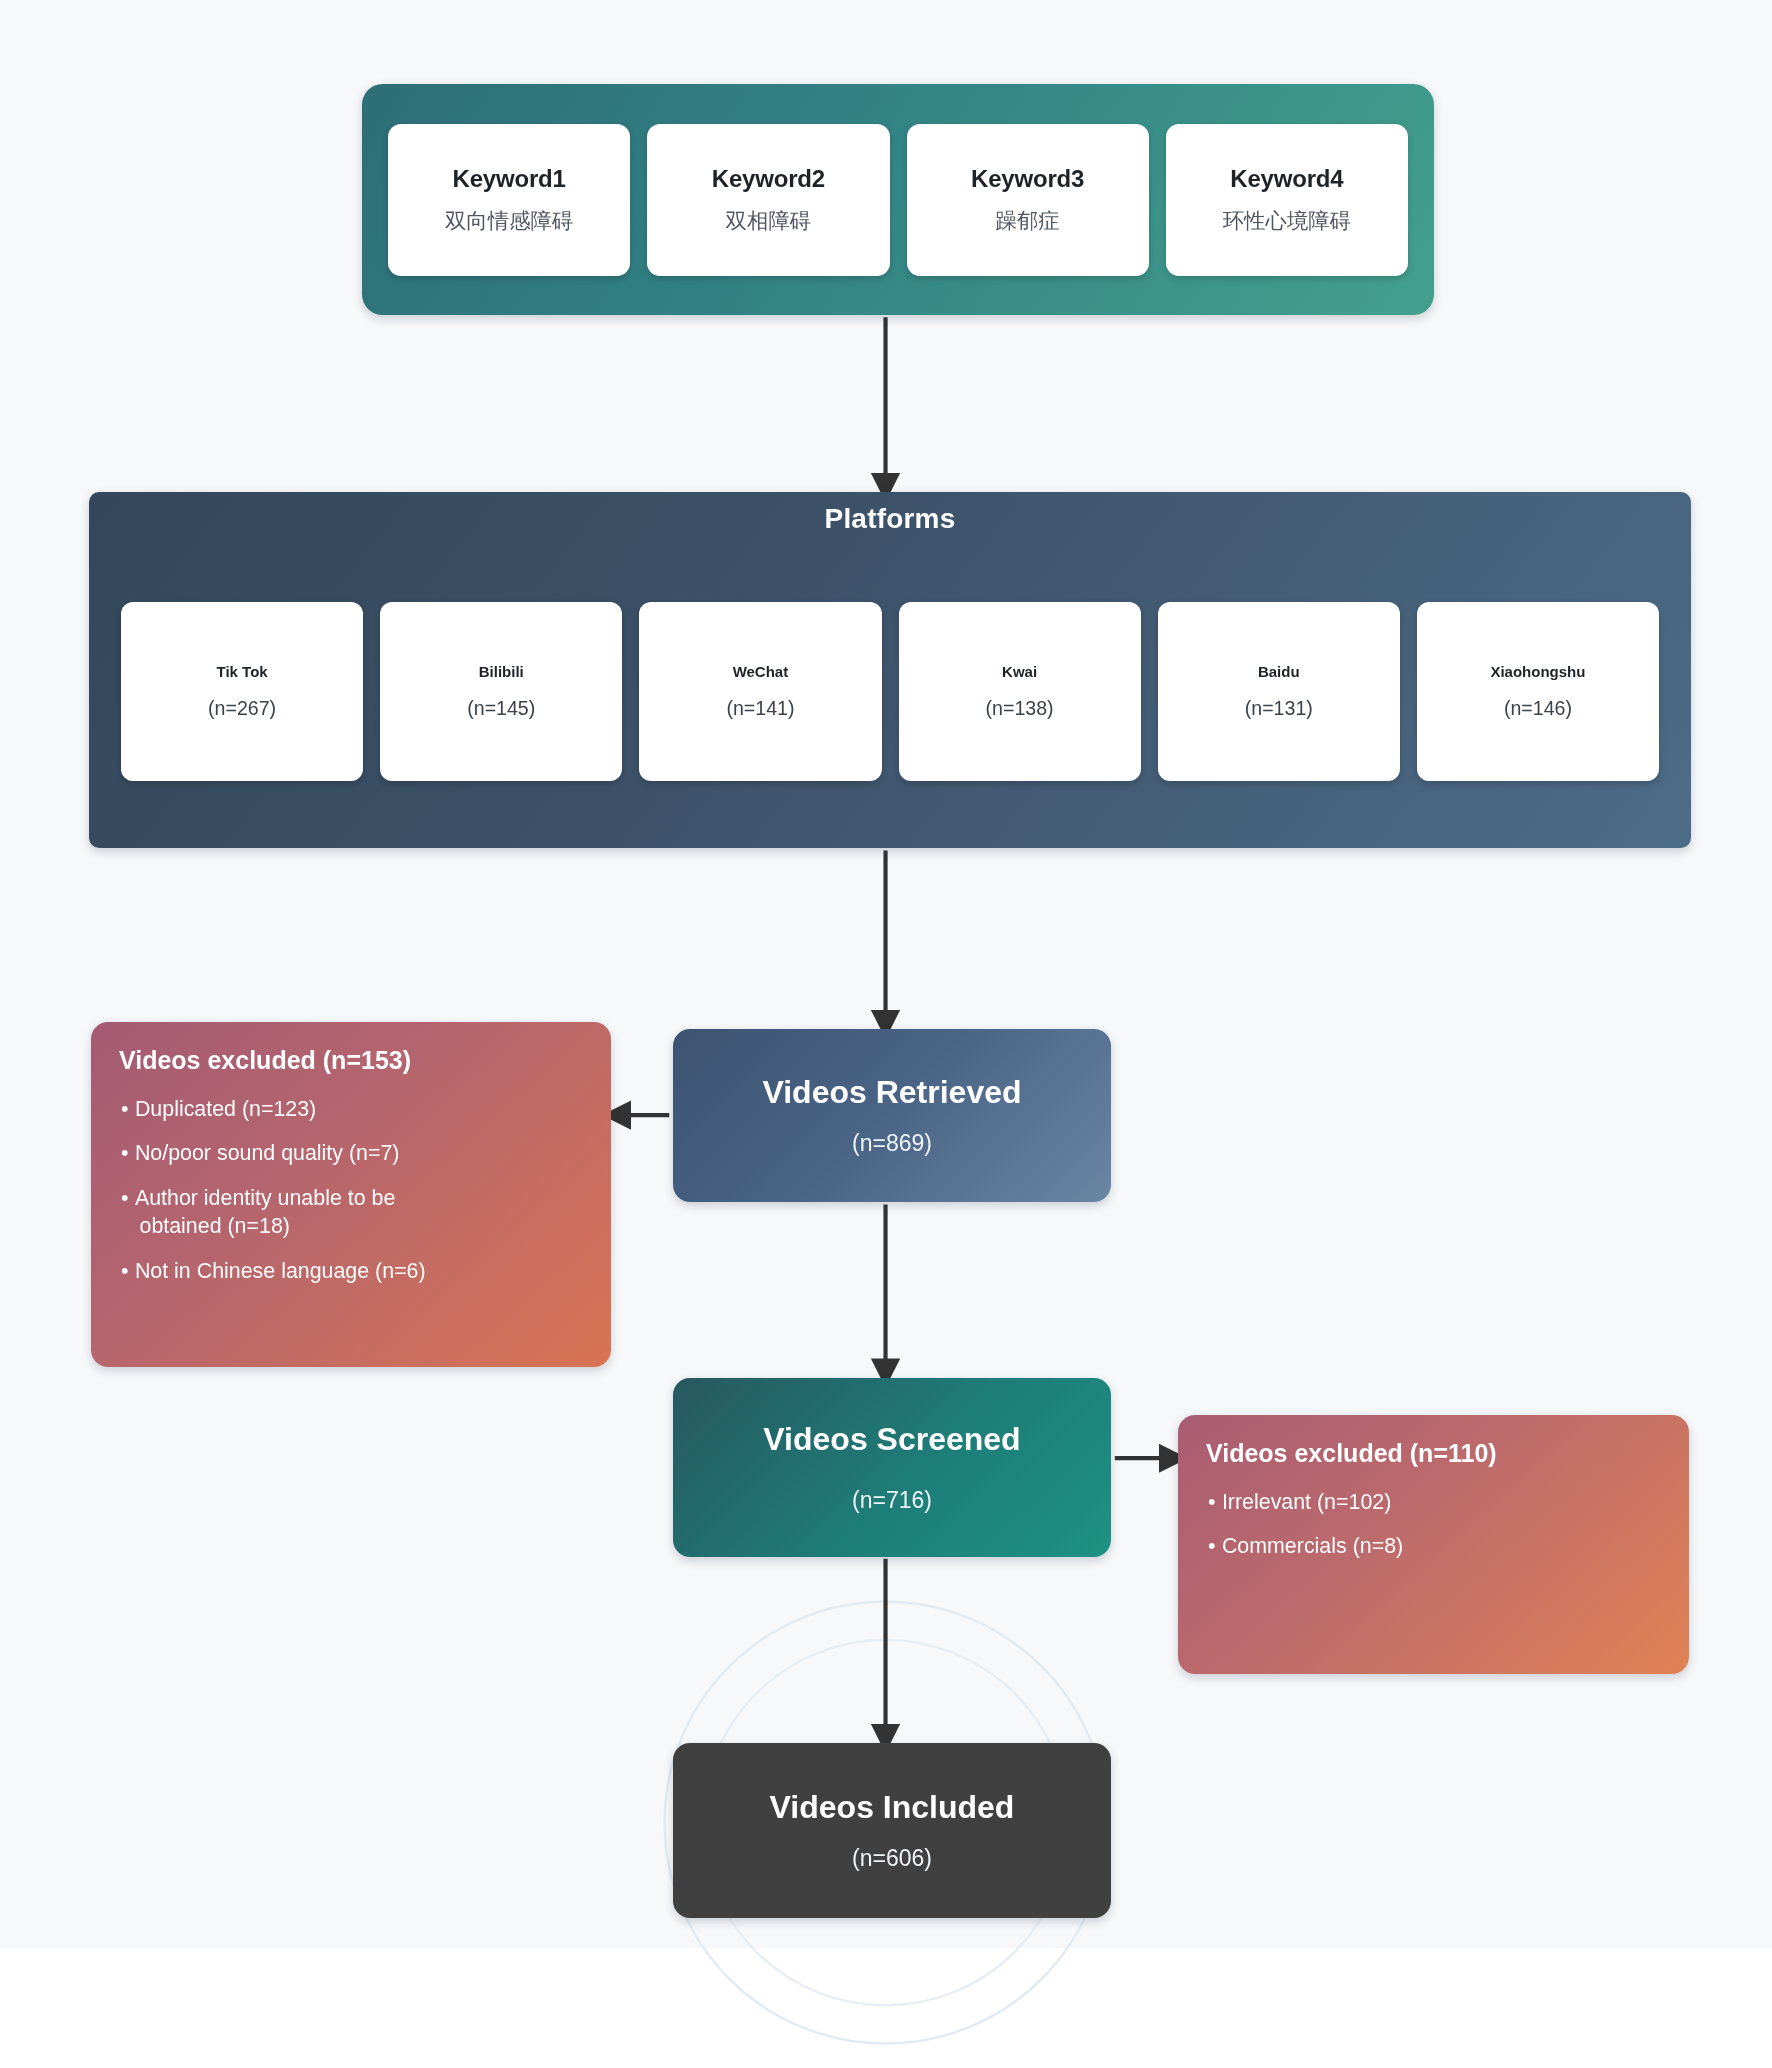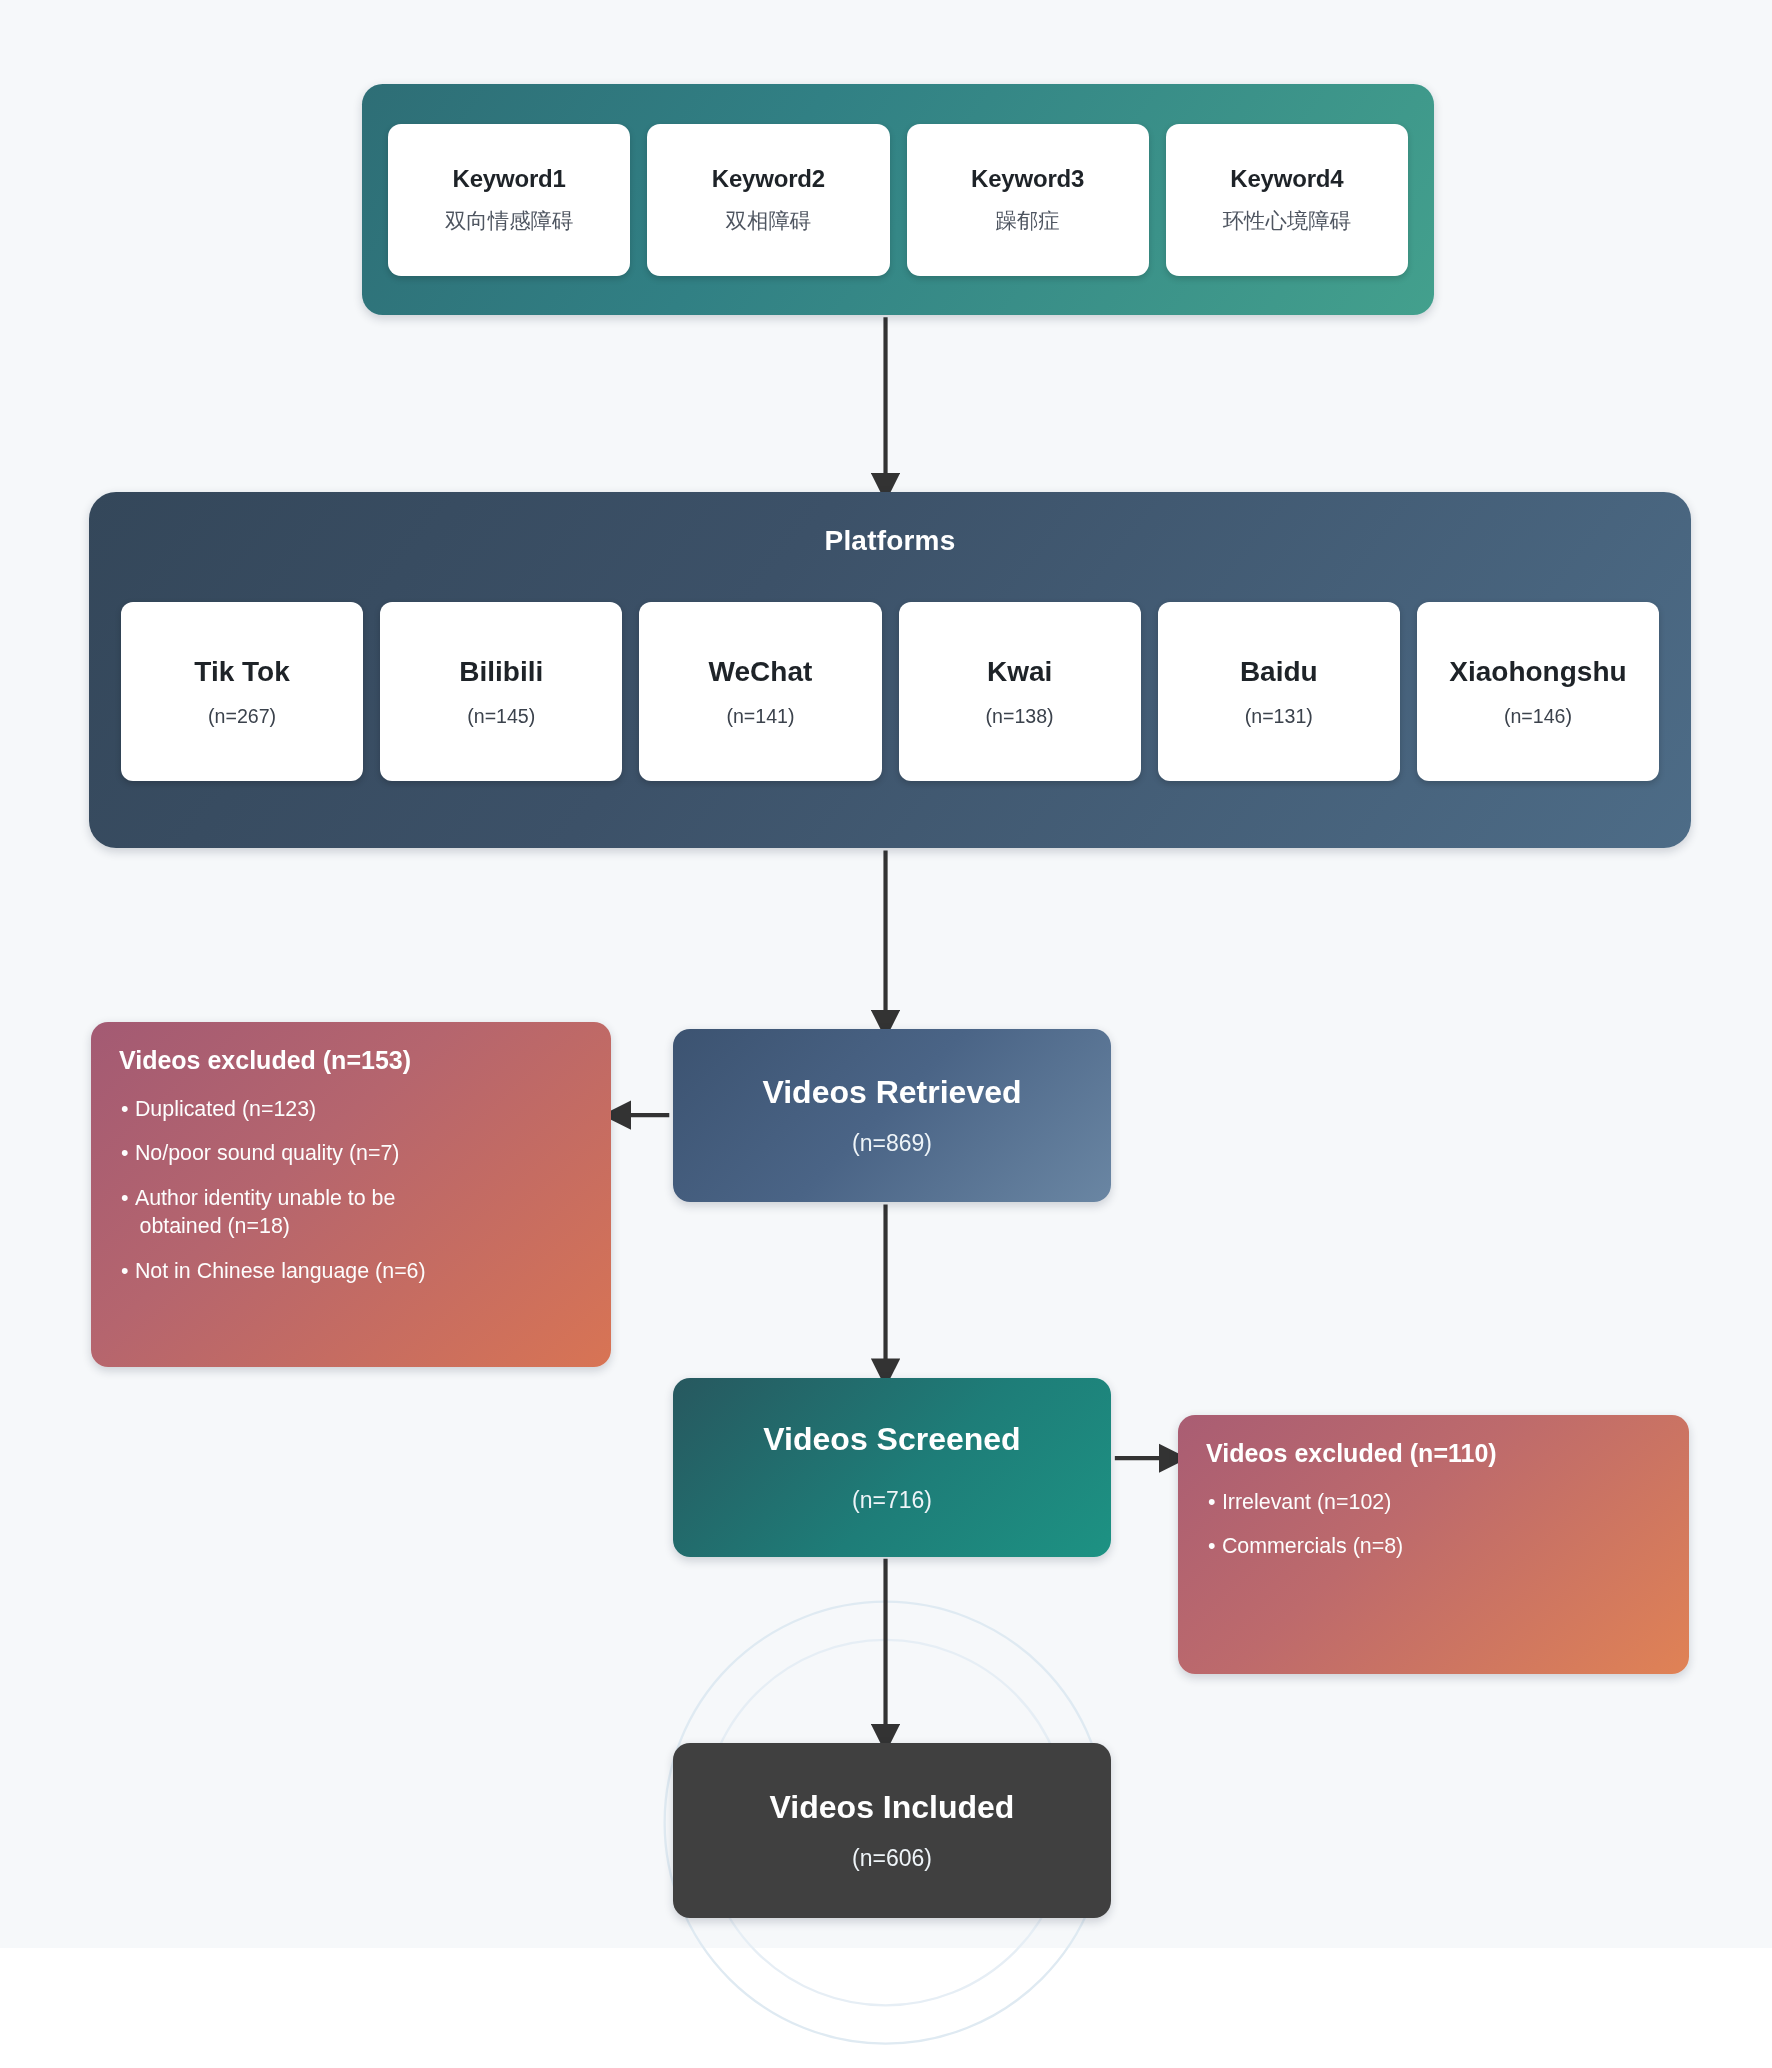--- a/index.html
+++ b/index.html
@@ -75,22 +75,22 @@
   .keyword-sub {
     font-size: 21.4px;
     color: #4e5560;
   }
 
   
   #platforms-band {
     left: 89px; top: 492px;
     width: 1602px; height: 356px;
     background: linear-gradient(128deg, #34475a 0%, #3c5168 40%, #4d6c87 100%);
-    border-radius: 27px;
-    padding-top: 33px;
+    border-radius: 10px;
+    padding-top: 11px;
   }
   #platforms-heading {
     text-align: center;
     color: #ffffff;
     font-size: 28px;
     font-weight: bold;
     letter-spacing: 0.2px;
   }
   #platforms-row {
     position: absolute;
@@ -106,21 +106,21 @@
     background: #ffffff;
     border-radius: 12px;
     display: flex;
     flex-direction: column;
     align-items: center;
     justify-content: center;
     gap: 17px;
     box-shadow: 0 2.8px 6.5px rgba(0,0,0,0.18);
   }
   .platform-name {
-    font-size: 28px;
+    font-size: 15px;
     font-weight: bold;
     color: #1e2328;
   }
   .platform-count {
     font-size: 19.6px;
     color: #3b424c;
   }
 
   
   #videos-retrieved {

